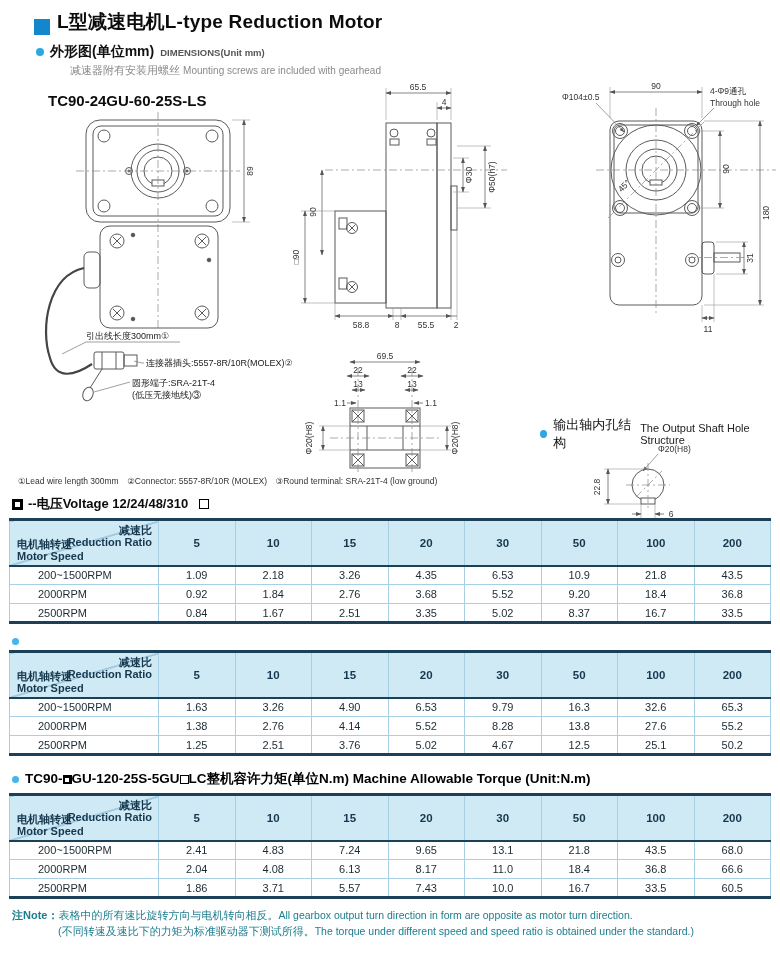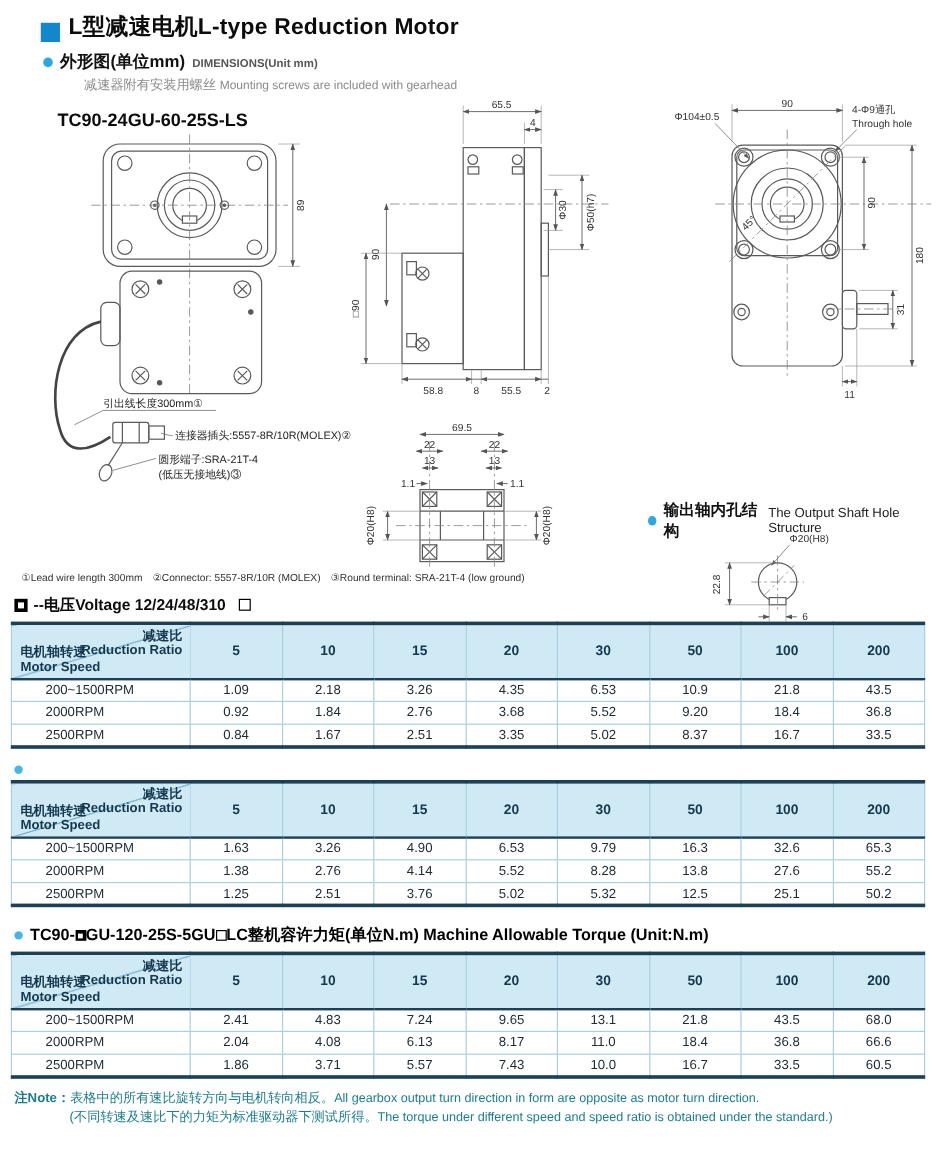--- a/index.html
+++ b/index.html
@@ -27,21 +27,21 @@
   svg .ln   { stroke:#5a5a5a; stroke-width:1; fill:none; }
   svg .thin { stroke:#777; stroke-width:0.7; fill:none; }
   svg .cl   { stroke:#888; stroke-width:0.7; fill:none; stroke-dasharray:8 3 2 3; }
   svg .dim  { stroke:#666; stroke-width:0.8; fill:none; }
   svg .ext  { stroke:#999; stroke-width:0.6; fill:none; }
   svg .wire { stroke:#444; stroke-width:2.2; fill:none; }
   text.dtxt { font-size:8.5px; fill:#333; font-family:"Liberation Sans",sans-serif; }
   text.ltxt { font-size:9px;  fill:#222; font-family:"Liberation Sans",sans-serif; }
   text.mid  { text-anchor:middle; }
   .shaft-hole-head { position:absolute; left:540px; top:336px; display:flex; align-items:center; gap:6px; }
-  .shaft-hole-head .cn { font-size:13px; font-weight:bold; color:#111; }
+  .shaft-hole-head .cn { font-size:13px; font-weight:normal; color:#111; }
   .shaft-hole-head .en { font-size:11px; color:#222; }
 
   .drw-footnote { padding:4px 0 0 18px; font-size:8.5px; color:#333; }
 
   
   .legend { display:flex; align-items:center; gap:5px; padding:7px 0 0 12px; font-size:13px; font-weight:bold; color:#0c0c0c; }
   .sq-filled { position:relative; display:inline-block; width:11px; height:11px; background:#000; vertical-align:-1px; }
   .sq-filled::after { content:""; position:absolute; inset:3px; background:#fff; }
   .sq-outline { display:inline-block; width:10px; height:10px; border:1.6px solid #000; background:#fff; vertical-align:-1px; }
 
@@ -482,21 +482,21 @@
           <td>13.8</td>
           <td>27.6</td>
           <td>55.2</td>
         </tr>
         <tr>
           <td class="speed">2500RPM</td>
           <td>1.25</td>
           <td>2.51</td>
           <td>3.76</td>
           <td>5.02</td>
-          <td>5.32</td>
+          <td>4.67</td>
           <td>12.5</td>
           <td>25.1</td>
           <td>50.2</td>
         </tr>
       </tbody>
     </table>
 </div>
 
 <div class="tbl-section">
   <div class="tbl-title">

